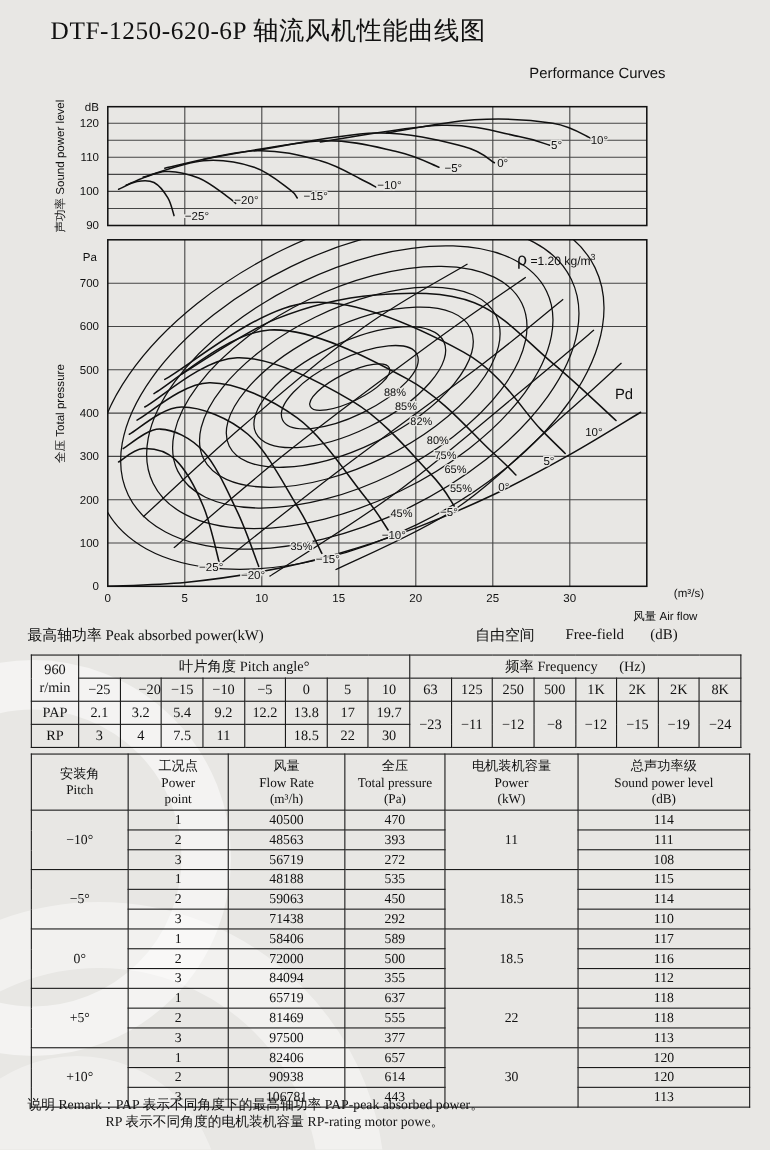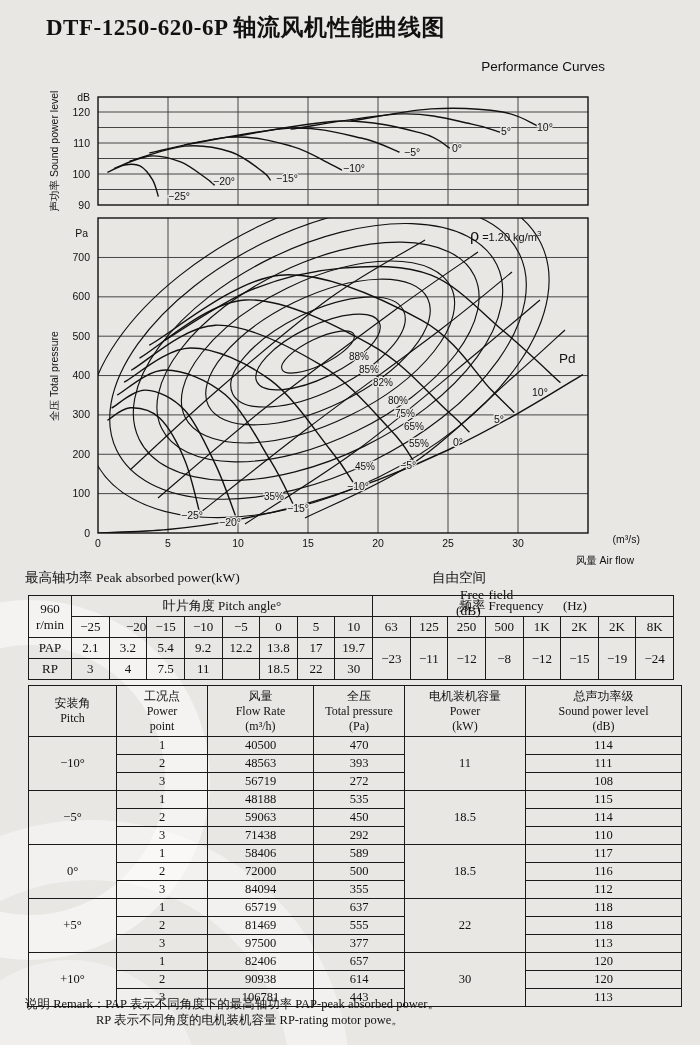--- a/index.html
+++ b/index.html
@@ -1,21 +1,21 @@
 <!DOCTYPE html>
 <html><head>
 <meta charset="utf-8">
 <style>
   html,body{margin:0;padding:0;}
   body{width:700px;height:1045px;position:relative;background:#e8e7e4;overflow:hidden;
        font-family:"Liberation Serif", serif;color:#111;}
   .abs{position:absolute;}
   #watermarks{position:absolute;inset:0;pointer-events:none;}
   .wm{position:absolute;border-radius:50%;}
-  #page-title{font-size:23px;font-weight:bold;letter-spacing:.5px;font-family:"Liberation Serif",serif;text-align:right;}
+  #page-title{font-size:23px;font-weight:normal;letter-spacing:.5px;font-family:"Liberation Serif",serif;text-align:right;}
   #subtitle{font-size:13.5px;font-family:"Liberation Sans",sans-serif;text-align:right;}
   #chart-svg{position:absolute;left:0;top:0;}
   .caption{font-size:13.5px;}
   #free-field{display:flex;}
   #free-field span{display:block;}
   #free-field span:nth-child(2){margin-left:28px;}
   #free-field span:nth-child(3){margin-left:24px;}
   table{border-collapse:collapse;table-layout:fixed;background:transparent;}
   #table1,#table2{position:absolute;left:28px;border:1.5px solid #111;padding-left:40px;}
   td{border:1px solid #1a1a1a;text-align:center;vertical-align:middle;padding:0;
@@ -156,21 +156,21 @@
       <text x="453" y="446" fill="#111" font-family="Liberation Sans, sans-serif" font-size="10.5" style="paint-order:stroke" stroke="#e8e7e4" stroke-width="2.5">0°</text>
       <text x="494" y="423" fill="#111" font-family="Liberation Sans, sans-serif" font-size="10.5" style="paint-order:stroke" stroke="#e8e7e4" stroke-width="2.5">5°</text>
       <text x="532" y="396" fill="#111" font-family="Liberation Sans, sans-serif" font-size="10.5" style="paint-order:stroke" stroke="#e8e7e4" stroke-width="2.5">10°</text>
       <text x="559" y="363" fill="#111" font-family="Liberation Sans, sans-serif" font-size="13.5" style="paint-order:stroke" stroke="#e8e7e4" stroke-width="2.5">Pd</text>
     </g>
     <text x="470" y="241" fill="#111" font-family="Liberation Sans, sans-serif" font-size="11"><tspan font-size="16">ρ</tspan><tspan> =1.20 kg/m</tspan><tspan dy="-5" font-size="8">3</tspan></text>
   </svg>
 
 <div class="caption abs" style="left:25px;top:569px;">最高轴功率 Peak absorbed power(kW)</div>
 
-<div id="free-field" class="caption abs" style="left:432px;top:569px;flex-direction:column;">
+<div id="free-field" class="caption abs" style="left:432px;top:569px;">
   <span>自由空间</span>
   <span>Free-field</span>
   <span>(dB)</span>
 </div>
 
 <table id="table1" style="top:595px;width:646px;">
   <tbody id="t1body">
       <tr>
         <td rowspan="2" style="width: 42px;"><span>960</span><br><span>r/min</span></td>
         <td colspan="8">叶片角度 Pitch angle°</td>

